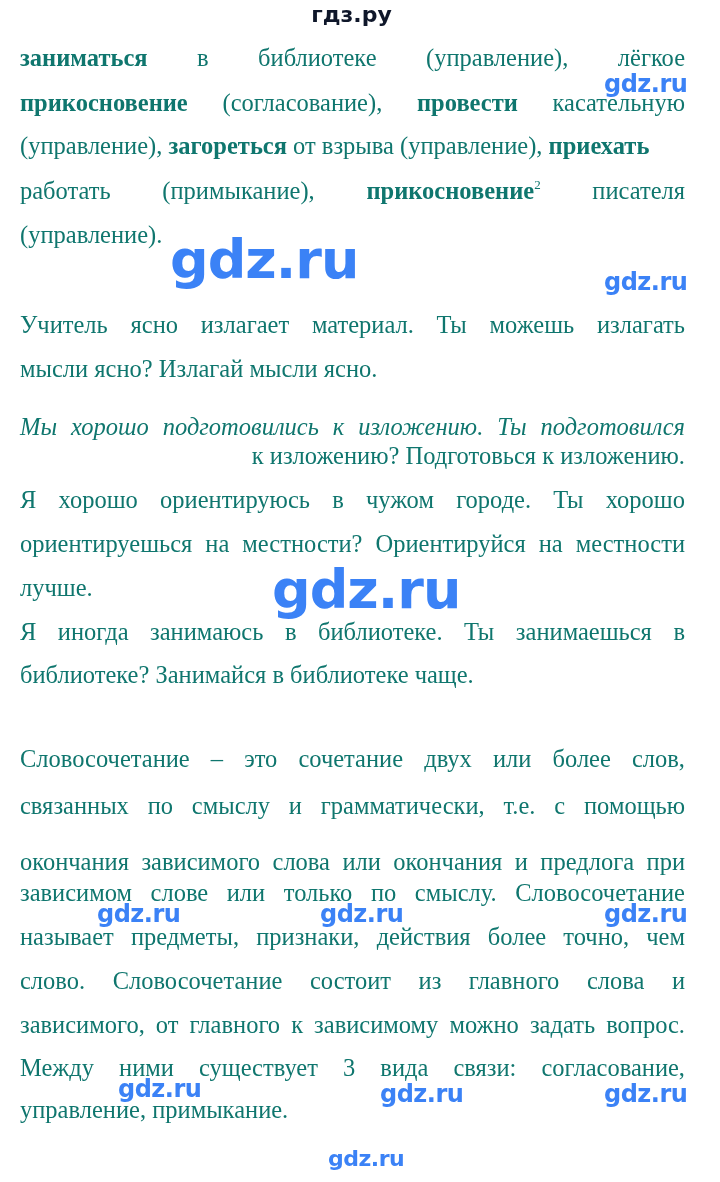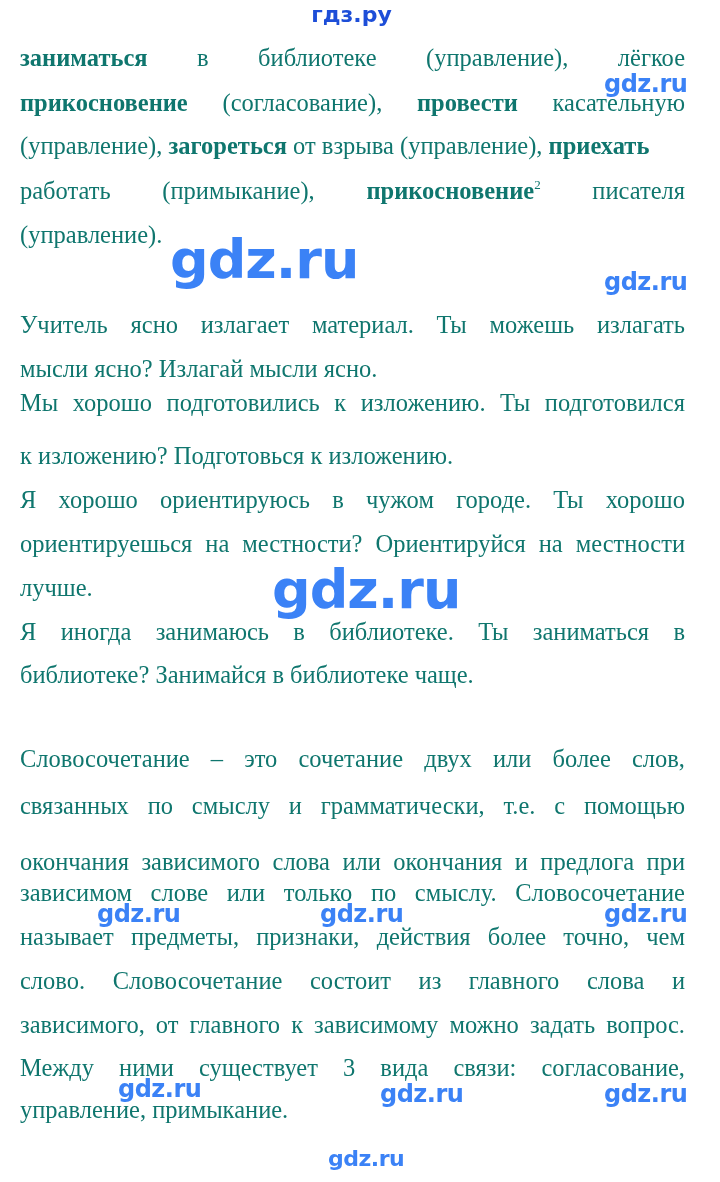--- a/index.html
+++ b/index.html
@@ -1,18 +1,18 @@
 <!DOCTYPE html>
 <html><head>
   <meta charset="utf-8">
   <style>
     html, body { margin: 0; padding: 0; background: #ffffff; }
     body { width: 720px; height: 1182px; position: relative; overflow: hidden; color: #111; }
     .hdr { position: absolute; top: 2px; left: 0; width: 703px; text-align: center;
-           font-family: "DejaVu Sans", sans-serif; font-weight: bold; font-size: 22px; color: #1d4ed8; }
+           font-family: "DejaVu Sans", sans-serif; font-weight: bold; font-size: 22px; color: #0f172a; }
     .line { position: absolute; left: 20px; width: 665px; font-family: "Liberation Serif", serif;
             font-size: 24.5px; line-height: 30px; white-space: nowrap; color: #0f766e; }
     .just { text-align: justify; text-align-last: justify; }
     .left { text-align: left; }
     .line b { font-weight: bold; }
     .line sup { font-size: 13px; vertical-align: 10px; line-height: 0; }
     .wm { position: absolute; font-family: "DejaVu Sans", sans-serif; font-weight: bold; color: #3b82f6;
           white-space: nowrap; letter-spacing: -0.5px; }
     .wm-sm { font-size: 24px; }
     .wm-lg { font-size: 54px; letter-spacing: -1px; }
@@ -40,26 +40,26 @@
 <div class="line just" style="top:176px;">
   <span>работать</span>
   <span>(примыкание),</span>
   <span><b>прикосновение</b><sup>2</sup></span>
   <span>писателя</span>
 </div>
 <div class="line left" style="top:220px;">(управление).</div>
 
 <div class="line just" style="top:310px;">Учитель ясно излагает материал. Ты можешь излагать</div>
 <div class="line left" style="top:354px;">мысли ясно? Излагай мысли ясно.</div>
-<div class="line just" style="top:388px;">Мы хорошо подготовились к изложению. Ты подготовился</div>
-<div class="line left" style="top:441px;">к изложению? Подготовься к изложению.</div>
+<div class="line just" style="top:412px;font-style:italic;">Мы хорошо подготовились к изложению. Ты подготовился</div>
+<div class="line left" style="top:441px;text-align:right;">к изложению? Подготовься к изложению.</div>
 <div class="line just" style="top:485px;">Я хорошо ориентируюсь в чужом городе. Ты хорошо</div>
 <div class="line just" style="top:529px;">ориентируешься на местности? Ориентируйся на местности</div>
 <div class="line left" style="top:573px;">лучше.</div>
-<div class="line just" style="top:617px;">Я иногда занимаюсь в библиотеке. Ты заниматься в</div>
+<div class="line just" style="top:617px;">Я иногда занимаюсь в библиотеке. Ты занимаешься в</div>
 <div class="line left" style="top:660px;">библиотеке? Занимайся в библиотеке чаще.</div>
 
 <div class="line just" style="top:717px;margin-top:27px;">Словосочетание – это сочетание двух или более слов,</div>
 <div class="line just" style="top:791px;">связанных по смыслу и грамматически, т.е. с помощью</div>
 <div class="line just" style="top:835px;margin-top:12px;">окончания зависимого слова или окончания и предлога при</div>
 <div class="line just" style="top:878px;">зависимом слове или только по смыслу. Словосочетание</div>
 <div class="line just" style="top:922px;">называет предметы, признаки, действия более точно, чем</div>
 <div class="line just" style="top:966px;">слово. Словосочетание состоит из главного слова и</div>
 <div class="line just" style="top:1010px;">зависимого, от главного к зависимому можно задать вопрос.</div>
 <div class="line just" style="top:1053px;">Между ними существует 3 вида связи: согласование,</div>

